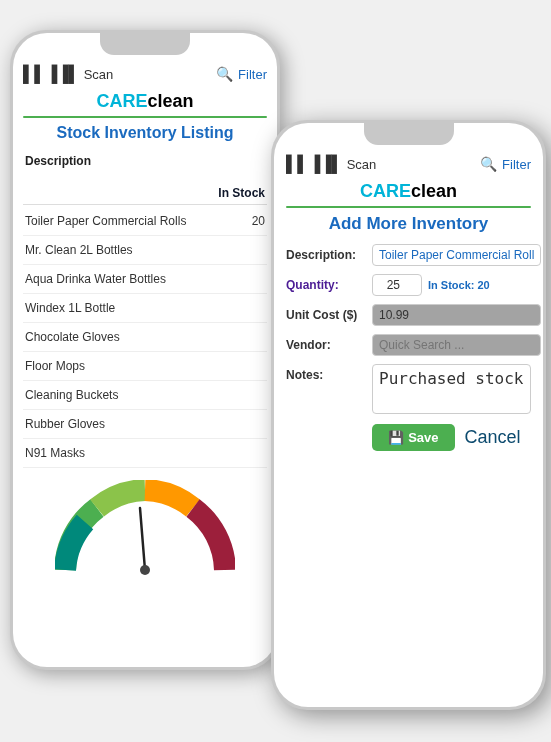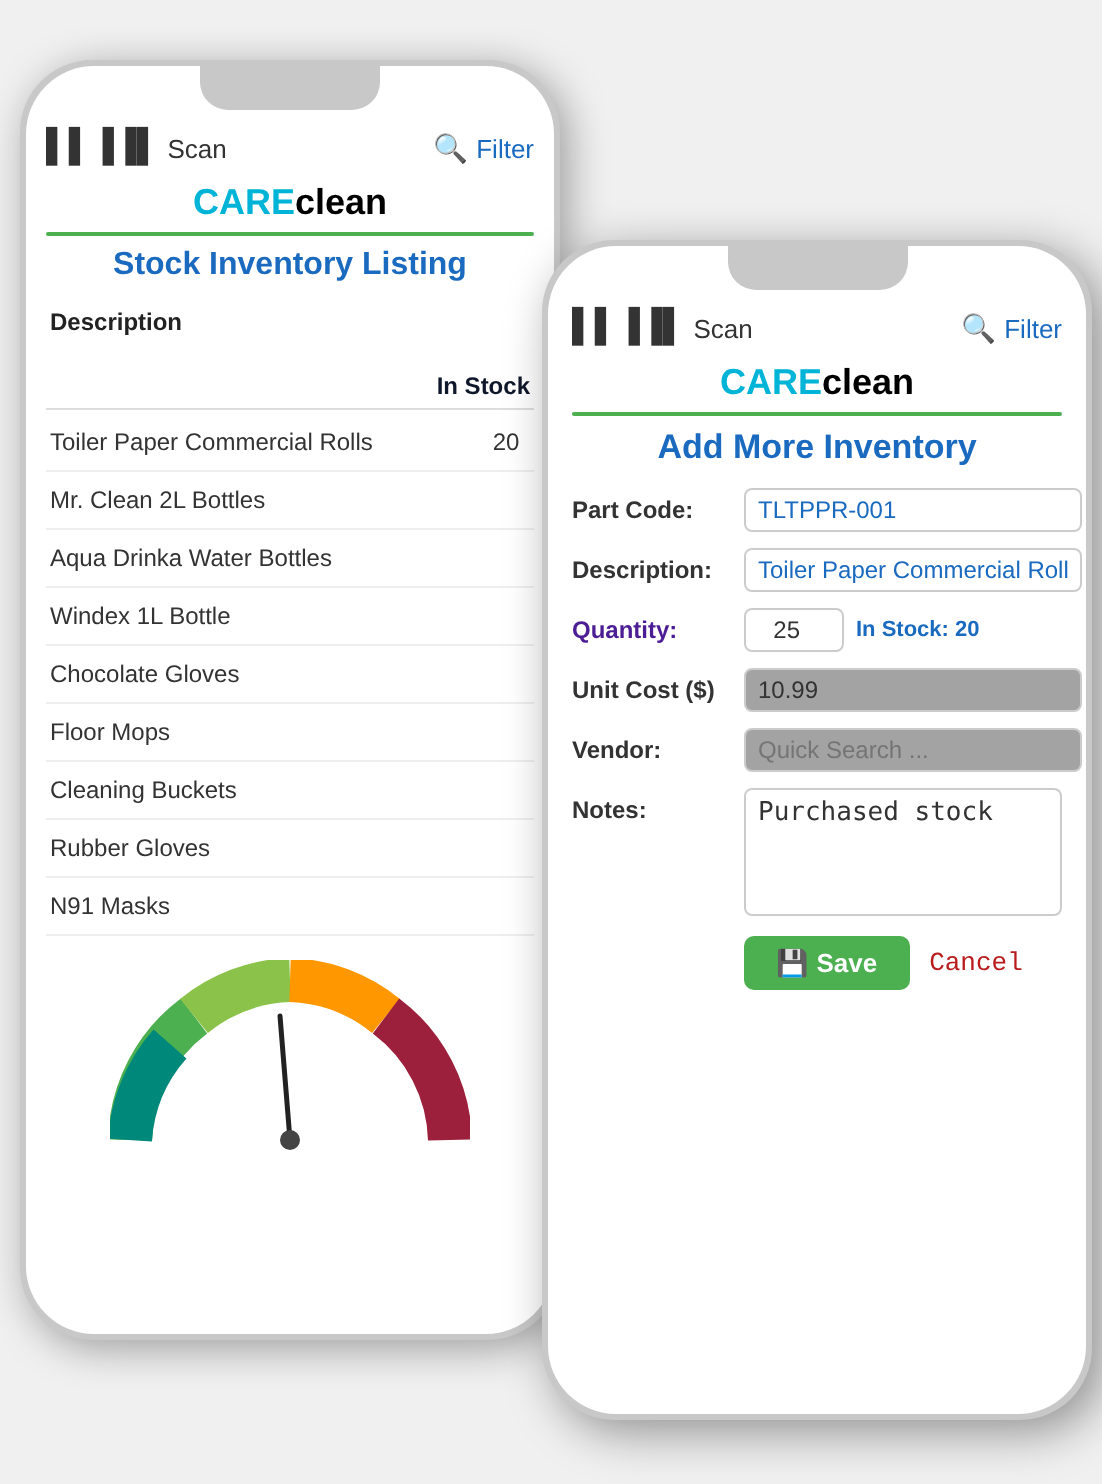--- a/index.html
+++ b/index.html
@@ -131,21 +131,21 @@
       border-bottom: 1px solid #eee;
     }
     .table-row-desc {
       font-size: 12px;
       color: #333;
     }
     .table-row-stock {
       font-size: 12px;
       color: #333;
       min-width: 24px;
-      text-align: center;
+      text-align: right;
     }
 
     
     .gauge-container {
       margin-top: 12px;
       display: flex;
       justify-content: center;
     }
     .gauge-svg {
       width: 180px;
@@ -253,23 +253,23 @@
       font-weight: 600;
       color: #4c1d95;
       min-width: 80px;
       padding-top: 4px;
     }
     .notes-textarea {
       flex: 1;
       border: 1px solid #ccc;
       border-radius: 4px;
       padding: 4px 6px;
-      font-size: 13px;
-      color: #333;
-      height: 64px;
+      font-size: 16px;
+      color: #333;
+      height: 50px;
       resize: none;
       background: #fff;
     }
     .btn-row {
       display: flex;
       justify-content: flex-start;
       gap: 10px;
       margin-top: 10px;
       padding-left: 86px;
     }
@@ -282,24 +282,23 @@
       font-size: 13px;
       font-weight: 600;
       cursor: pointer;
       display: flex;
       align-items: center;
       gap: 4px;
     }
     .cancel-btn {
       background: none;
       border: none;
-      color: #b91c1c;
-      font-size: 13px;
+      color: #0c4a6e;
+      font-size: 18px;
       cursor: pointer;
-      font-family: Liberation Mono, monospace;
     }
     .search-icon-blue {
       color: #1a6abf;
       font-size: 14px;
     }
   </style>
 </head>
 <body>
 
 <div class="phone-back">
@@ -409,24 +408,20 @@
         </div>
       </div>
 
       <div class="logo">
         <span class="logo-care">CARE</span><span class="logo-clean">clean</span>
       </div>
       <div class="green-line"></div>
 
       <div class="form-page-title">Add More Inventory</div>
 
-      <div class="form-row">
-        <span class="form-label">Part Code:</span>
-        <input class="form-input" type="text" value="TLTPPR-001" style="color: rgb(26, 106, 191);">
-      </div>
 
       <div class="form-row">
         <span class="form-label">Description:</span>
         <input class="form-input" type="text" value="Toiler Paper Commercial Rolls" style="color: rgb(26, 106, 191);">
       </div>
 
       <div class="form-row">
         <span class="form-qty-label">Quantity:</span>
         <div class="quantity-row">
           <input class="quantity-input" type="number" value="25" style="">

